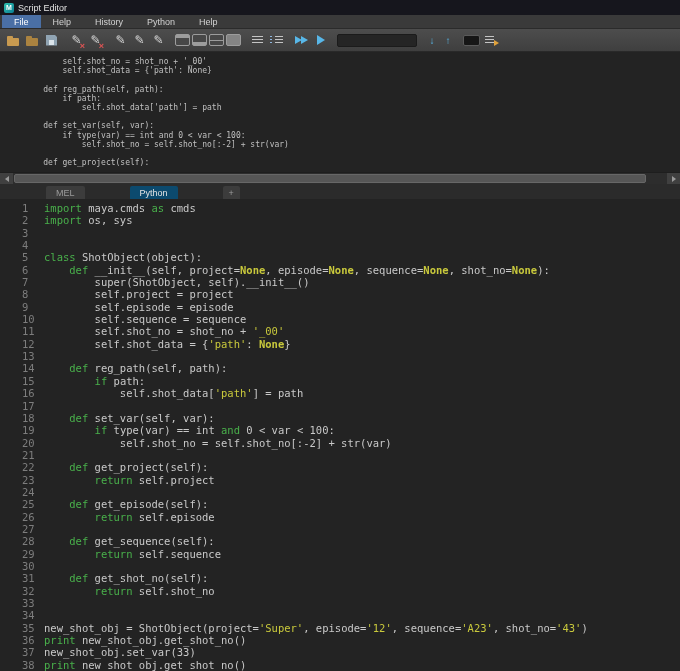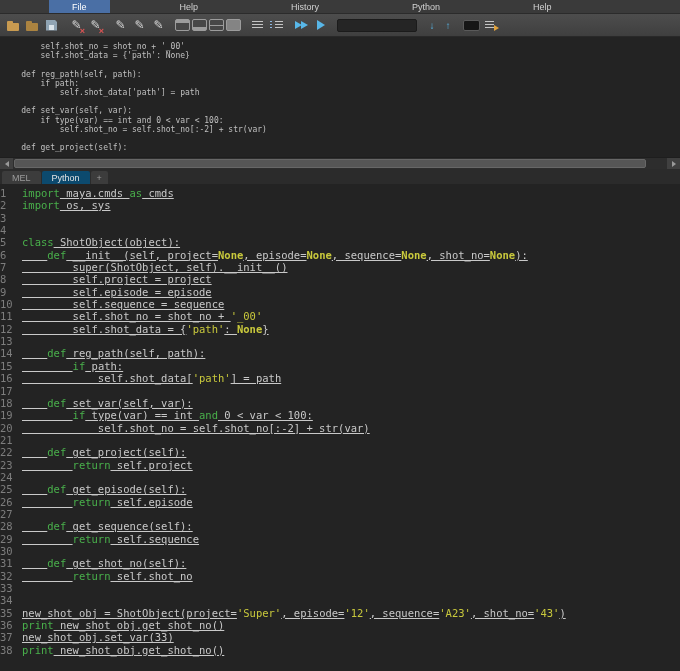--- a/index.html
+++ b/index.html
@@ -12,21 +12,21 @@
 
   
   .titlebar { flex:0 0 15px; background:#16161d; display:flex; align-items:center; gap:4px; padding:0 4px; }
   .maya-icon { width:10px; height:10px; border-radius:2px; flex:0 0 10px;
     background:linear-gradient(135deg,#2fbfae,#0a7f95); color:#fff; font-size:7px; font-weight:bold;
     display:flex; align-items:center; justify-content:center; }
   .title { color:#e3e3e3; font-size:9px; }
 
   
   .menubar { flex:0 0 14px; background:#3a3a3a; border-bottom:1px solid #2b2b2b; display:flex; align-items:stretch; padding-left:2px; }
-  .menu-item { color:#d2d2d2; font-size:9px; padding:0 23px; display:flex; align-items:center;margin-left:47px; }
+  .menu-item { color:#d2d2d2; font-size:9px; padding:0 12px; display:flex; align-items:center; }
   .menu-item.active { background:var(--menu_highlight,#4a6fa5); color:#fff; }
 
   
   .toolbar { flex:0 0 23px; background:linear-gradient(#4d4d4d,#3f3f3f); border-bottom:1px solid #292929;
     display:flex; align-items:center; gap:8px; padding:0 5px; }
   .tb-group { display:flex; align-items:center; gap:2px; }
   .tb-icon { width:17px; height:17px; position:relative; display:flex; align-items:center; justify-content:center;
     font-size:11px; color:#d6d6d6; border-radius:2px; cursor:default; }
 
   .ic-folder::before,.ic-folder2::before { content:""; position:absolute; left:2px; top:6px; width:12px; height:8px; background:#c89a50; border-radius:1px; }
@@ -78,40 +78,44 @@
   .history-pane .code { font-family:"DejaVu Sans Mono",monospace; font-size:8px; line-height:9.2px; color:#c0c0c0; white-space:pre; }
 
   .hscroll { flex:0 0 12px; background:#2d2d2d; border-top:1px solid #1e1e1e; display:flex; align-items:stretch; }
   .sb-btn { width:13px; background:#404040; display:flex; align-items:center; justify-content:center; }
   .sb-left::before { content:""; border-right:4px solid #9a9a9a; border-top:3px solid transparent; border-bottom:3px solid transparent; }
   .sb-right::before { content:""; border-left:4px solid #9a9a9a; border-top:3px solid transparent; border-bottom:3px solid transparent; }
   .sb-track { flex:1; position:relative; margin:0 1px; }
   .sb-thumb { position:absolute; left:0; top:1px; bottom:1px; width:97%; background:#565656; border:1px solid #676767; border-radius:2px; }
 
   .tabbar { flex:0 0 15px; background:#2b2b2b; display:flex; align-items:flex-end; gap:1px; padding:1px 0 0 2px; }
-  .tab { background:#3c3c3c; color:#9b9b9b; font-size:9px; padding:2px 10px 1px; border-radius:2px 2px 0 0; }
+  .tab { background:#3c3c3c; color:#9b9b9b; font-size:9px; padding:2px 10px 1px; border-radius:2px 2px 0 0;margin-left:44px; }
   .tab.active { background:#0c4a6e; color:#e4e4e4; }
   .tab-add { padding:2px 6px 1px; }
 
   .editor-pane { flex:1 1 auto; background:#232323; overflow:hidden; padding-top:3px; }
   .editor-pane .code { font-family:"DejaVu Sans Mono",monospace; font-size:10.5px; line-height:12.35px; white-space:pre; color:var(--plain,#c9c9c9); }
 
-  .code-line { display:flex; }
+  .code-line { display:flex;margin-left:22px; }
   .line-num { flex:0 0 14px; width:14px; text-align:right; padding-right:22px; color:var(--line_number,#7d7d7d); }
   .line-code { white-space:pre; }
   .tk-k { color:var(--keyword,#49b04b); font-weight:normal; }
   .tk-s { color:var(--string,#c9c93c); }
   .tk-c { color:var(--constant,#c9c93c);font-weight:bold; }
-  .tk-p { color:var(--plain,#c9c9c9);text-decoration:underline; }
+  .tk-p { color:var(--plain,#c9c9c9); }
 </style>
 </head>
 <body>
 
 <div class="window">
 
+  <div class="titlebar">
+    <span class="maya-icon">M</span>
+    <span class="title">Script Editor</span>
+  </div>
 
   <div class="menubar" id="menubar">
       <span class="menu-item active">File</span>
       <span class="menu-item">Help</span>
       <span class="menu-item">History</span>
       <span class="menu-item">Python</span>
       <span class="menu-item">Help</span>
     </div>
 
   <div class="toolbar" id="toolbar">

